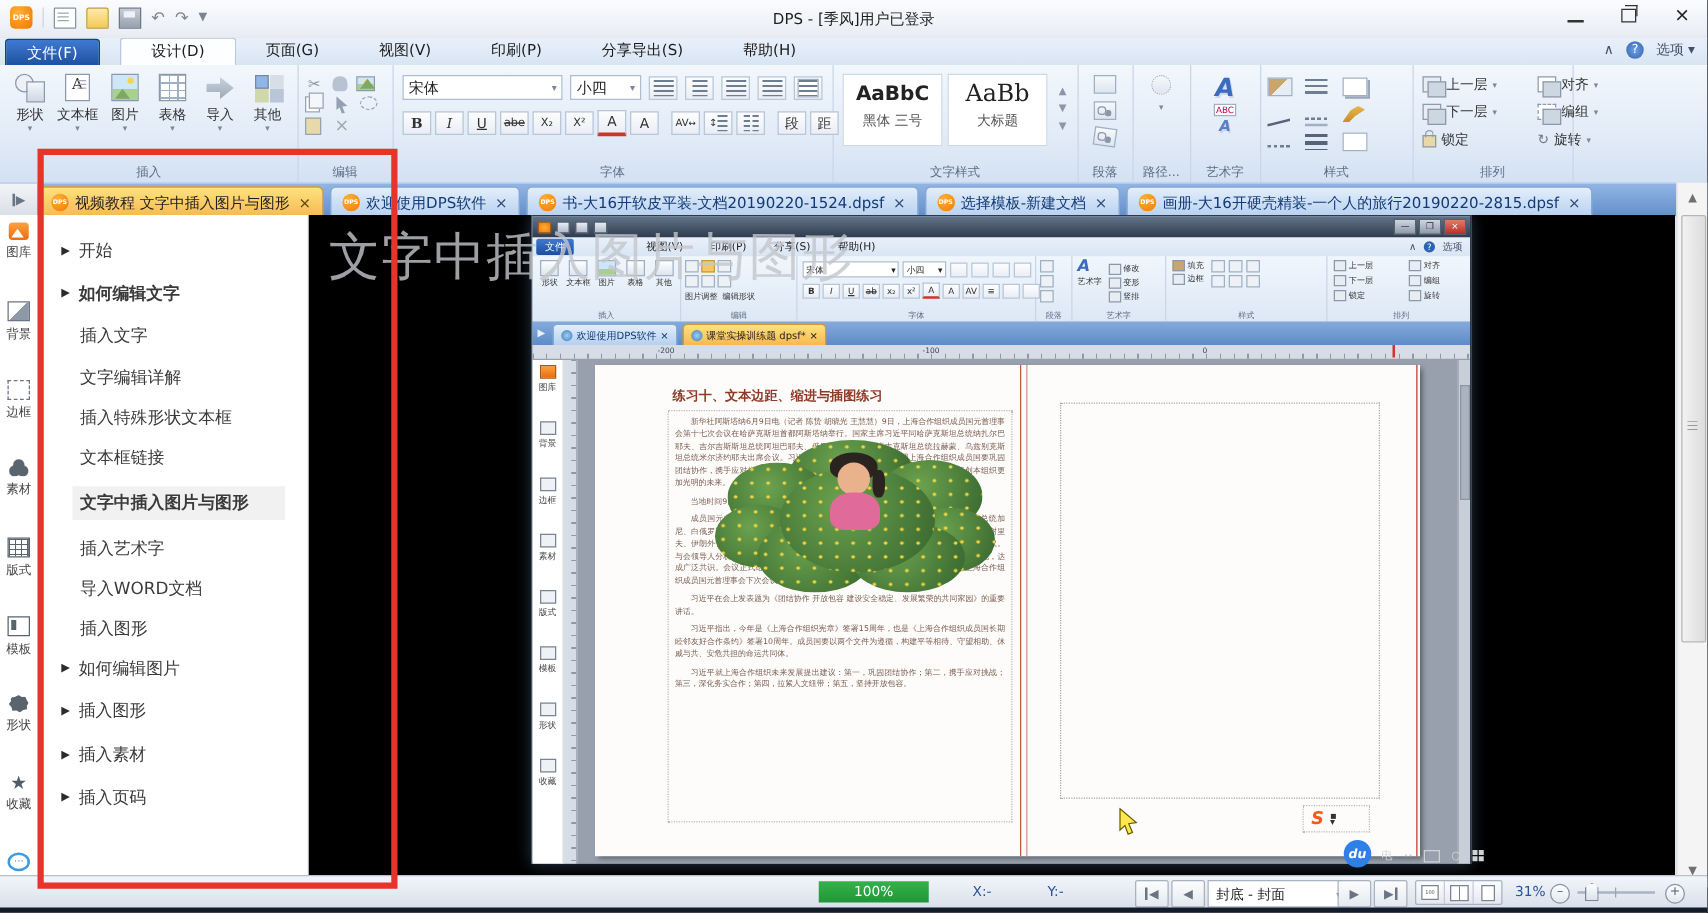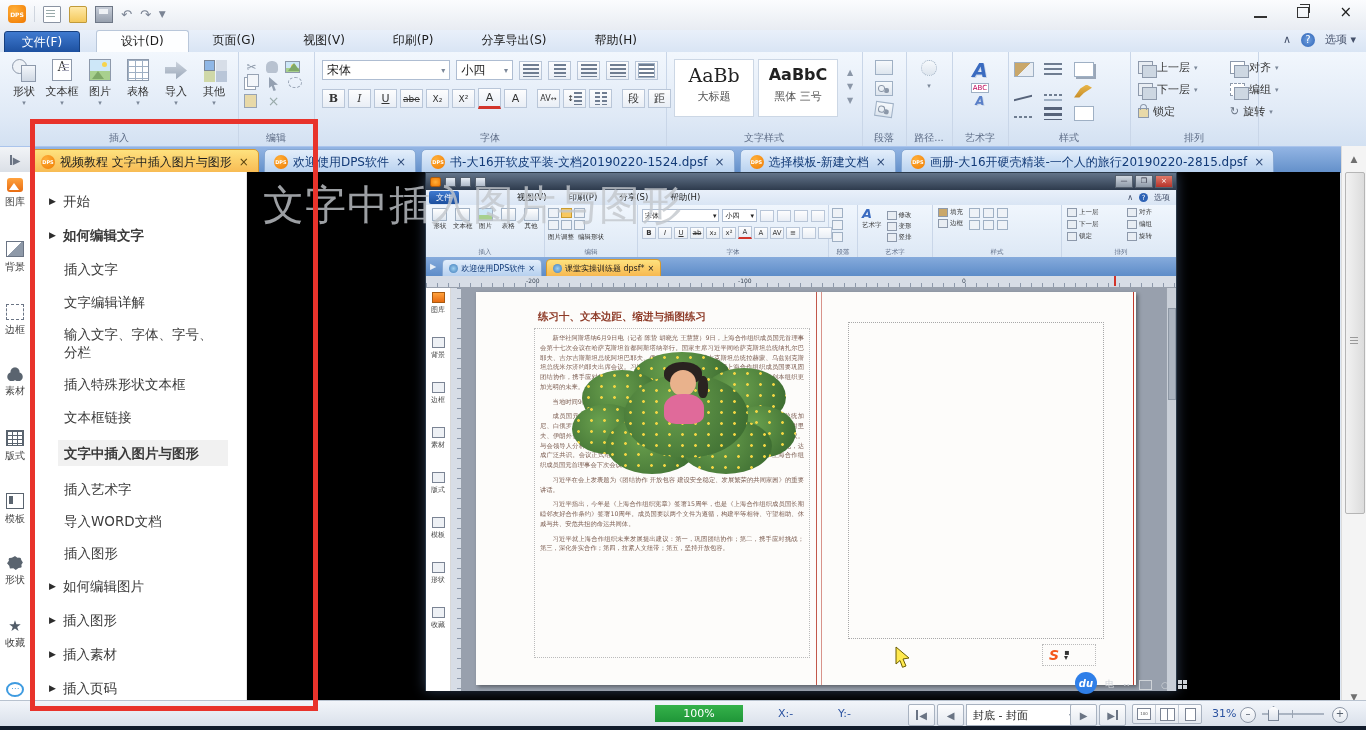--- a/index.html
+++ b/index.html
@@ -291,20 +291,21 @@
     <div class="qa">
       <div class="dpslogo">DPS</div>
       <div class="qsep"></div>
       <div class="qicon i-new"></div>
       <div class="qicon i-open"></div>
       <div class="qicon i-save"></div>
       <div class="uglyph">↶</div>
       <div class="uglyph">↷</div>
       <div class="uglyph" style="font-size:9px">▼</div>
     </div>
+    <div class="abs title-text">DPS - [季风]用户已登录</div>
     <div class="wbtns">
       <div class="w-min"></div>
       <div class="w-res"></div>
       <div class="w-close">×</div>
     </div>
   </div>
 
   <div class="abs menurow">
     <div class="filebtn">文件(F)</div>
     <div class="menutabs">
@@ -451,27 +452,27 @@
           </div>
         <div class="vsep"></div>
         <div class="fbtn">段</div>
         <div class="fbtn">距</div>
       </div>
       <div class="rlabel">字体</div>
     </div>
 
     <div class="rgroup" style="left:666px;width:196px;">
       <div class="stylecards">
+        <div class="scard b2">
+          <div class="sprev">AaBbC</div>
+          <div class="sname">黑体 三号</div>
+        </div>
         <div class="scard">
           <div class="sprev">AaBb</div>
           <div class="sname">大标题</div>
-        </div>
-        <div class="scard b2">
-          <div class="sprev">AaBbC</div>
-          <div class="sname">黑体 三号</div>
         </div>
         <div class="scroll3">
           <span>▲</span>
           <span>▼</span>
           <span>▼</span>
         </div>
       </div>
       <div class="rlabel">文字样式</div>
     </div>
 
@@ -629,23 +630,20 @@
       </div>
     <div class="tut-item sec bold">
         <span class="tri">▶</span>
         <span class="lbl">如何编辑文字</span>
       </div>
     <div class="tut-item">
         <span class="lbl">插入文字</span>
       </div>
     <div class="tut-item">
         <span class="lbl">文字编辑详解</span>
-      </div>
-    <div class="tut-item">
-        <span class="lbl">输入文字、字体、字号、分栏</span>
       </div>
     <div class="tut-item">
         <span class="lbl">插入特殊形状文本框</span>
       </div>
     <div class="tut-item">
         <span class="lbl">文本框链接</span>
       </div>
     <div class="tut-item sel">
         <span class="lbl">文字中插入图片与图形</span>
       </div>

